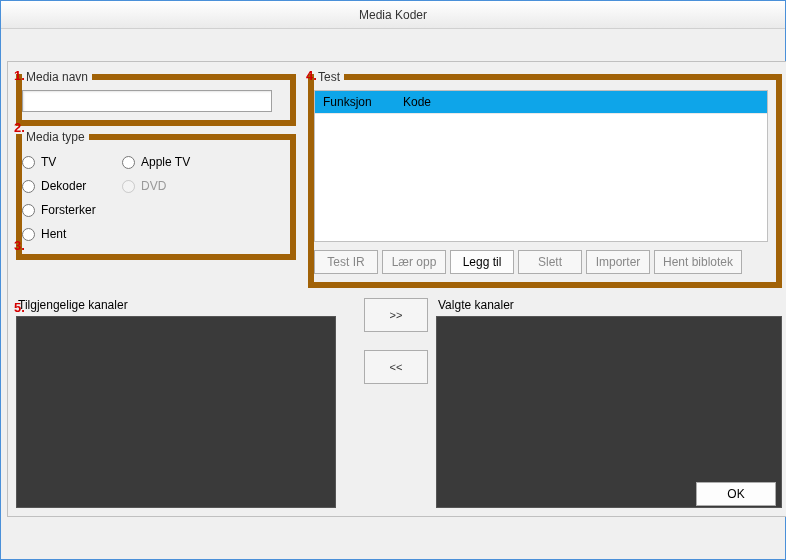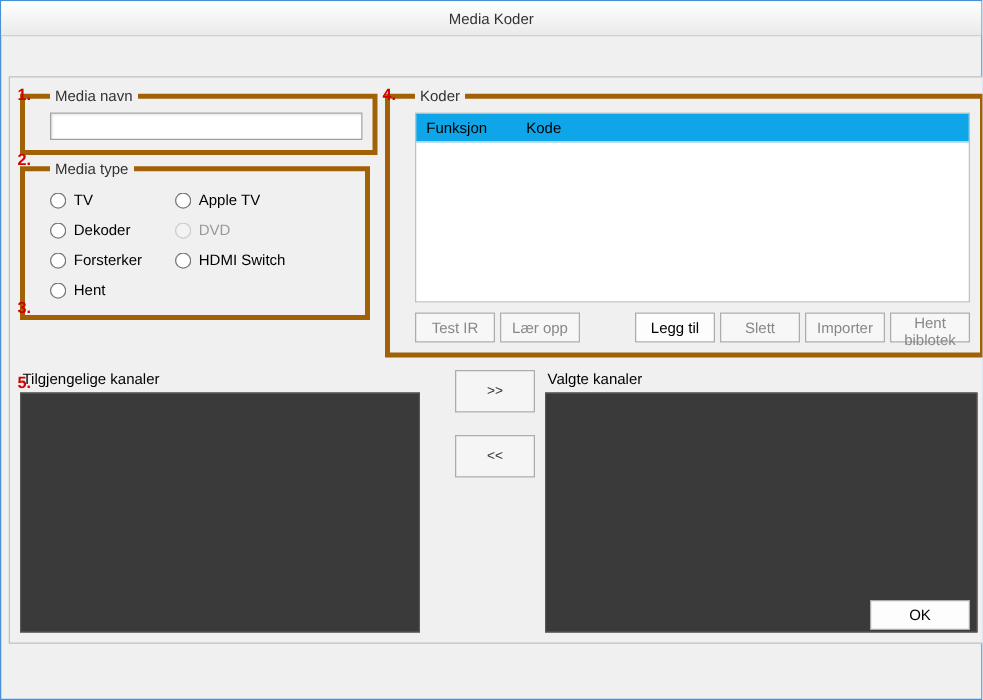--- a/index.html
+++ b/index.html
@@ -11,21 +11,21 @@
   .titlebar {
     height: 28px; background: linear-gradient(#fff,#eaeaea);
     border-bottom: 1px solid #d0d0d0;
     text-align: center; line-height: 28px; font-size: 13px; color: #333;
   }
   .content {
     position: absolute; top: 32px; left: 6px; right: 6px; bottom: 6px;
     border: 1px solid #c0c0c0; background: #f0f0f0; padding: 8px;
   }
   fieldset {
-    border: 4px solid #a16207; margin: 0 0 4px 0; padding: 6px 8px 8px 20px;
+    border: 6px solid #a16207; margin: 0 0 4px 0; padding: 6px 8px 8px 0;
     background: #f0f0f0;
   }
   legend { padding: 0 4px; color: #333; font-size: 12px; }
   .red-num { color: #d40000; font-weight: bold; position: absolute; font-size: 13px; }
   .top-row { display: flex; gap: 12px; }
   .left-col { width: 280px; display: flex; flex-direction: column; }
   .right-col { flex: 1; display: flex; flex-direction: column; }
 
   input[type=text] {
     width: 250px; height: 22px; border: 1px solid #a0a0a0;
@@ -49,21 +49,21 @@
   }
   .koder-head { display: flex; background: #0ea5e9; border-bottom: 1px solid #e8e8e8; padding: 4px 8px; }
   .koder-head .col1 { width: 80px; }
   .koder-head .col2 { flex: 1; }
 
   .btn-row { display: flex; gap: 4px; margin-top: 8px; }
   button {
     height: 24px; border: 1px solid #adadad; background: #f7f7f7;
     min-width: 64px; padding: 0 8px; color: #888; cursor: default;
   }
-  button.enabled { color: #000; background: #fdfdfd; cursor: pointer; margin-left: 40px; }
+  button.enabled { color: #000; background: #fdfdfd; cursor: pointer; }
 
   .kanaler-row {
     display: flex; gap: 10px; margin-top: 6px; align-items: flex-start;
   }
   .kan-box { flex: 1; display: flex; flex-direction: column; height: 210px; }
   .kan-label { margin: 0 0 4px 2px; }
   .kan-list {
     flex: 1; background: #3a3a3a; border: 1px solid #555;
   }
   .kan-list.narrow { max-width: 320px; }
@@ -124,35 +124,31 @@
             </div>
             <div class="radio-col second">
               <label class="radio-item">
                   <input type="radio" name="mt" style="">
                   <span>Apple TV</span>
                 </label>
               <label class="radio-item disabled">
                   <input type="radio" name="mt" disabled="" style="">
                   <span>DVD</span>
                 </label>
-              <label class="radio-item">
-                  <input type="radio" name="mt" style="">
-                  <span>HDMI Switch</span>
-                </label>
             </div>
           </div>
         </fieldset>
 
         <span class="red-num" style="top:168px; left:-2px;">3.</span>
       </div>
 
       <div class="right-col pos-rel">
         <span class="red-num" style="top:-2px; left:-2px;">4.</span>
         <fieldset style="flex:1">
-          <legend>Koder</legend>
+          <legend>Test</legend>
           <div class="koder-table">
             <div class="koder-head">
               <div class="col1">Funksjon</div>
               <div class="col2">Kode</div>
             </div>
           </div>
           <div class="btn-row">
             <button>Test IR</button>
             <button>Lær opp</button>
             <button class="enabled">Legg til</button>

